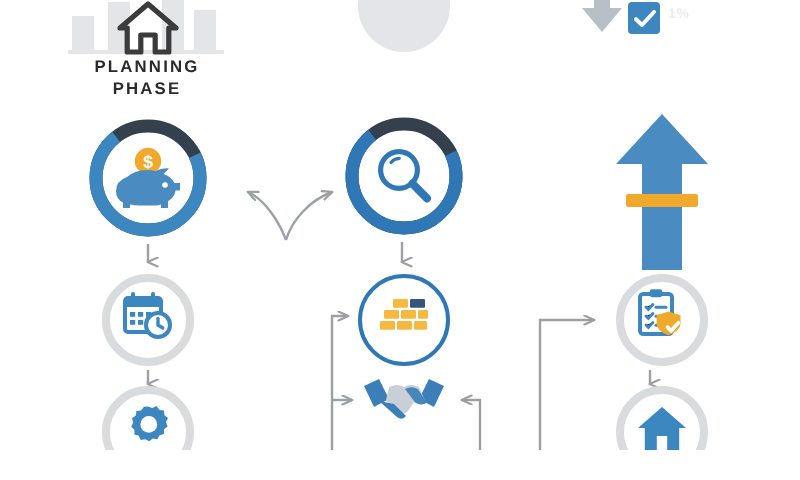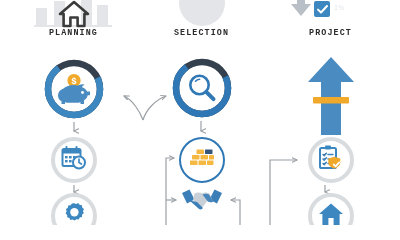--- a/index.html
+++ b/index.html
@@ -38,21 +38,21 @@
     position: relative;
     height: 30px;
     width: 133px;
   }
   .col-title {
     position: absolute;
     top: 28px;
     left: 0;
     width: 133px;
     text-align: center;
-    font-family: Liberation Mono, monospace;
+    font-family: Liberation Sans, sans-serif;
     font-size: 8.4px;
     font-weight: bold;
     letter-spacing: 1.1px;
     line-height: 10.5px;
     color: #2b2b2b;
     text-transform: uppercase;
   }
 
   
   .barchart {
@@ -242,20 +242,21 @@
       </div>
       <div class="house-top">
         <svg width="32" height="28" viewBox="0 0 32 28">
           <path d="M16 2 L30 14 L26.4 14 L26.4 26 L19.6 26 L19.6 17.5 L12.4 17.5 L12.4 26 L5.6 26 L5.6 14 L2 14 Z" fill="none" stroke="#3b3b3b" stroke-width="2.6" stroke-linejoin="round"></path>
         </svg>
       </div>
     </div>
 
     <div class="col-title">
       <div>PLANNING</div>
+      <div>PHASE</div>
     </div>
 
     <div class="ring-wrap ring-planning">
       <svg class="ring-svg" width="62" height="62" viewBox="0 0 62 62">
         <circle cx="31" cy="31" r="26" fill="none" stroke="#34404e" stroke-width="6.5"></circle>
         <circle cx="31" cy="31" r="26" fill="none" stroke="#3c87c0" stroke-width="6.5" stroke-dasharray="117 46" stroke-dashoffset="-29" transform="rotate(-90 31 31)"></circle>
       </svg>
       <div class="ring-icon">
         <svg width="38" height="34" viewBox="0 0 38 34">
           <circle cx="19" cy="8.5" r="6.6" fill="#f0a92b"></circle>
@@ -304,21 +305,20 @@
     </div>
   </div>
 
   <div class="column col-contractor">
 
     <div class="header-art">
       <div class="grey-blob"></div>
     </div>
 
     <div class="col-title">
-      <div>SELECTION</div>
     </div>
 
     <div class="ring-wrap ring-contractor">
       <svg class="ring-svg" width="62" height="62" viewBox="0 0 62 62">
         <circle cx="31" cy="31" r="26" fill="none" stroke="#34404e" stroke-width="6.5"></circle>
         <circle cx="31" cy="31" r="26" fill="none" stroke="#2f78b5" stroke-width="6.5" stroke-dasharray="117 46" stroke-dashoffset="-29" transform="rotate(-90 31 31)"></circle>
       </svg>
       <div class="ring-icon">
         <svg width="34" height="34" viewBox="0 0 34 34">
           <circle cx="14.5" cy="14" r="9.2" fill="none" stroke="#2f78b5" stroke-width="2.6"></circle>
@@ -367,21 +367,20 @@
       </div>
       <div class="check-box">
         <svg width="11" height="9" viewBox="0 0 11 9">
           <path d="M1 4.6 L4 7.5 L10 1" fill="none" stroke="#ffffff" stroke-width="2" stroke-linecap="round" stroke-linejoin="round"></path>
         </svg>
       </div>
       <div class="check-pct">1%</div>
     </div>
 
     <div class="col-title">
-      <div>PROJECT</div>
     </div>
 
     <div class="up-arrow-wrap">
       <svg width="62" height="80" viewBox="0 0 62 80">
         <path d="M31 2 L54 27 L41 27 L41 80 L21 80 L21 27 L8 27 Z" fill="#4a8cc2"></path>
         <rect x="13" y="42" width="36" height="6.5" rx="1" fill="#f0a92b"></rect>
       </svg>
     </div>
 
     <div class="node n-mid">

